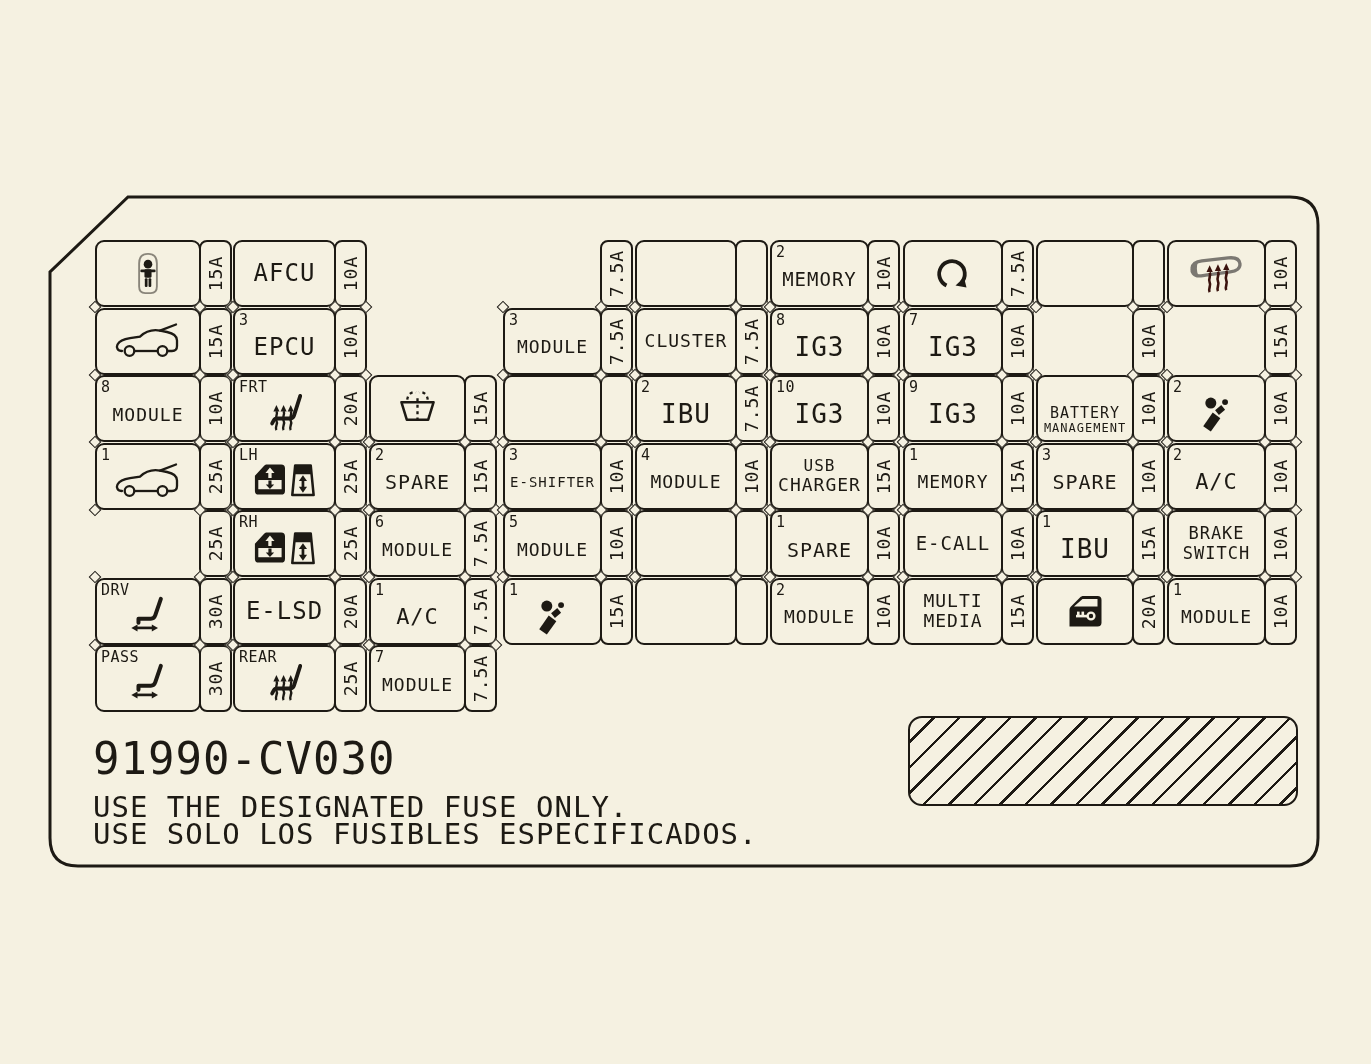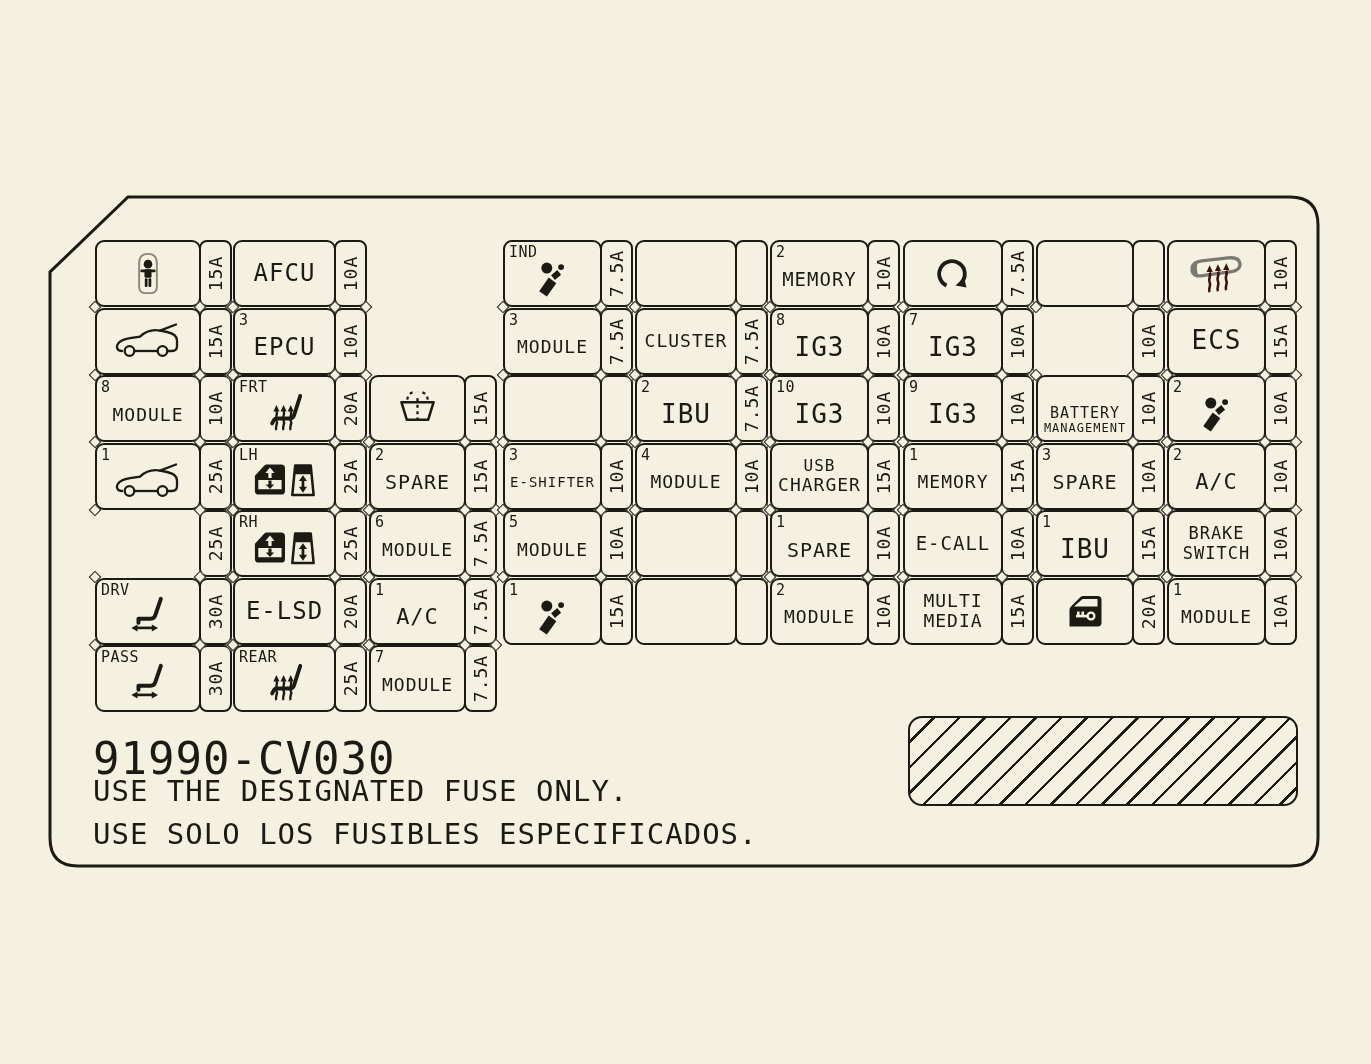--- a/index.html
+++ b/index.html
@@ -19,21 +19,21 @@
   .haspre .lines{padding-top:13px;box-sizing:border-box;}
   .icon-wrap{display:flex;align-items:center;justify-content:center;height:100%;}
   .haspre .icon-wrap{padding-top:9px;box-sizing:border-box;}
   .diamond{position:absolute;width:7px;height:7px;background:var(--bg);
            border:1.5px solid var(--ink);transform:translate(-50%,-50%) rotate(45deg);z-index:3;}
   .hatch{position:absolute;left:908px;top:716px;width:390px;height:90px;
          border:2.6px solid var(--ink);border-radius:14px;box-sizing:border-box;
          background:repeating-linear-gradient(135deg,transparent 0 15.5px,var(--ink) 15.5px 18px);}
   .footer-text{position:absolute;left:93px;white-space:nowrap;letter-spacing:1px;}
   #part-number{top:733px;font-size:44px;}
-  #notice-en{top:774px;font-size:29px;}
+  #notice-en{top:790px;font-size:29px;}
   #notice-es{top:817px;font-size:29px;}
 </style>
 </head>
 <body>
 
 <div class="stage" id="fuse-grid">
 
   <svg class="outline-svg" width="1371" height="1064" viewBox="0 0 1371 1064">
     <path d="M128 197 L1290 197 Q1318 197 1318 225 L1318 838 Q1318 866 1290 866 L78 866 Q50 866 50 838 L50 272 Z" fill="none" stroke="#1d1a14" stroke-width="3"></path>
   </svg>
@@ -59,31 +59,20 @@
       <span>15A</span>
     </div>
     <div class="cell" style="left: 233px; top: 240px; width: 103px; height: 67px;">
       <div class="lines">
         <span style="font-size: 24px;">AFCU</span>
       </div>
     </div>
     <div class="amp" style="left: 334px; top: 240px; width: 33px; height: 67px;">
       <span>10A</span>
     </div>
-    <div class="cell haspre" style="left: 503px; top: 240px; width: 99px; height: 67px;">
-      <span class="prefix">IND</span>
-      <div class="icon-wrap">
-        <svg viewBox="0 0 40 40" width="38" height="38">
-    <circle cx="13.5" cy="9.5" r="5.8" fill="#1d1a14"></circle>
-    <path d="M5.5 34 L15.5 19.5 L23.5 25.5 L13.5 39.5 Z" fill="#1d1a14"></path>
-    <path d="M18 17 L24.5 11.5 L28.5 16.5 L22 22 Z" fill="#1d1a14"></path>
-    <circle cx="28.5" cy="8.5" r="3.1" fill="#1d1a14"></circle>
-        </svg>
-      </div>
-    </div>
     <div class="amp" style="left: 600px; top: 240px; width: 33px; height: 67px;">
       <span>7.5A</span>
     </div>
     <div class="cell" style="left: 635px; top: 240px; width: 102px; height: 67px;"></div>
     <div class="amp" style="left: 735px; top: 240px; width: 33px; height: 67px;"></div>
     <div class="cell haspre" style="left: 770px; top: 240px; width: 99px; height: 67px;">
       <span class="prefix">2</span>
       <div class="lines">
         <span style="font-size: 19px;">MEMORY</span>
       </div>
@@ -174,25 +163,20 @@
       <span class="prefix">7</span>
       <div class="lines">
         <span style="font-size: 26px;">IG3</span>
       </div>
     </div>
     <div class="amp" style="left: 1001px; top: 307.5px; width: 33px; height: 67px;">
       <span>10A</span>
     </div>
     <div class="amp" style="left: 1132px; top: 307.5px; width: 33px; height: 67px;">
       <span>10A</span>
-    </div>
-    <div class="cell" style="left: 1167px; top: 307.5px; width: 99px; height: 67px;">
-      <div class="lines">
-        <span style="font-size: 26px;">ECS</span>
-      </div>
     </div>
     <div class="amp" style="left: 1264px; top: 307.5px; width: 33px; height: 67px;">
       <span>15A</span>
     </div>
     <div class="cell haspre" style="left: 95px; top: 375px; width: 106px; height: 67px;">
       <span class="prefix">8</span>
       <div class="lines">
         <span style="font-size: 18px;">MODULE</span>
       </div>
     </div>

